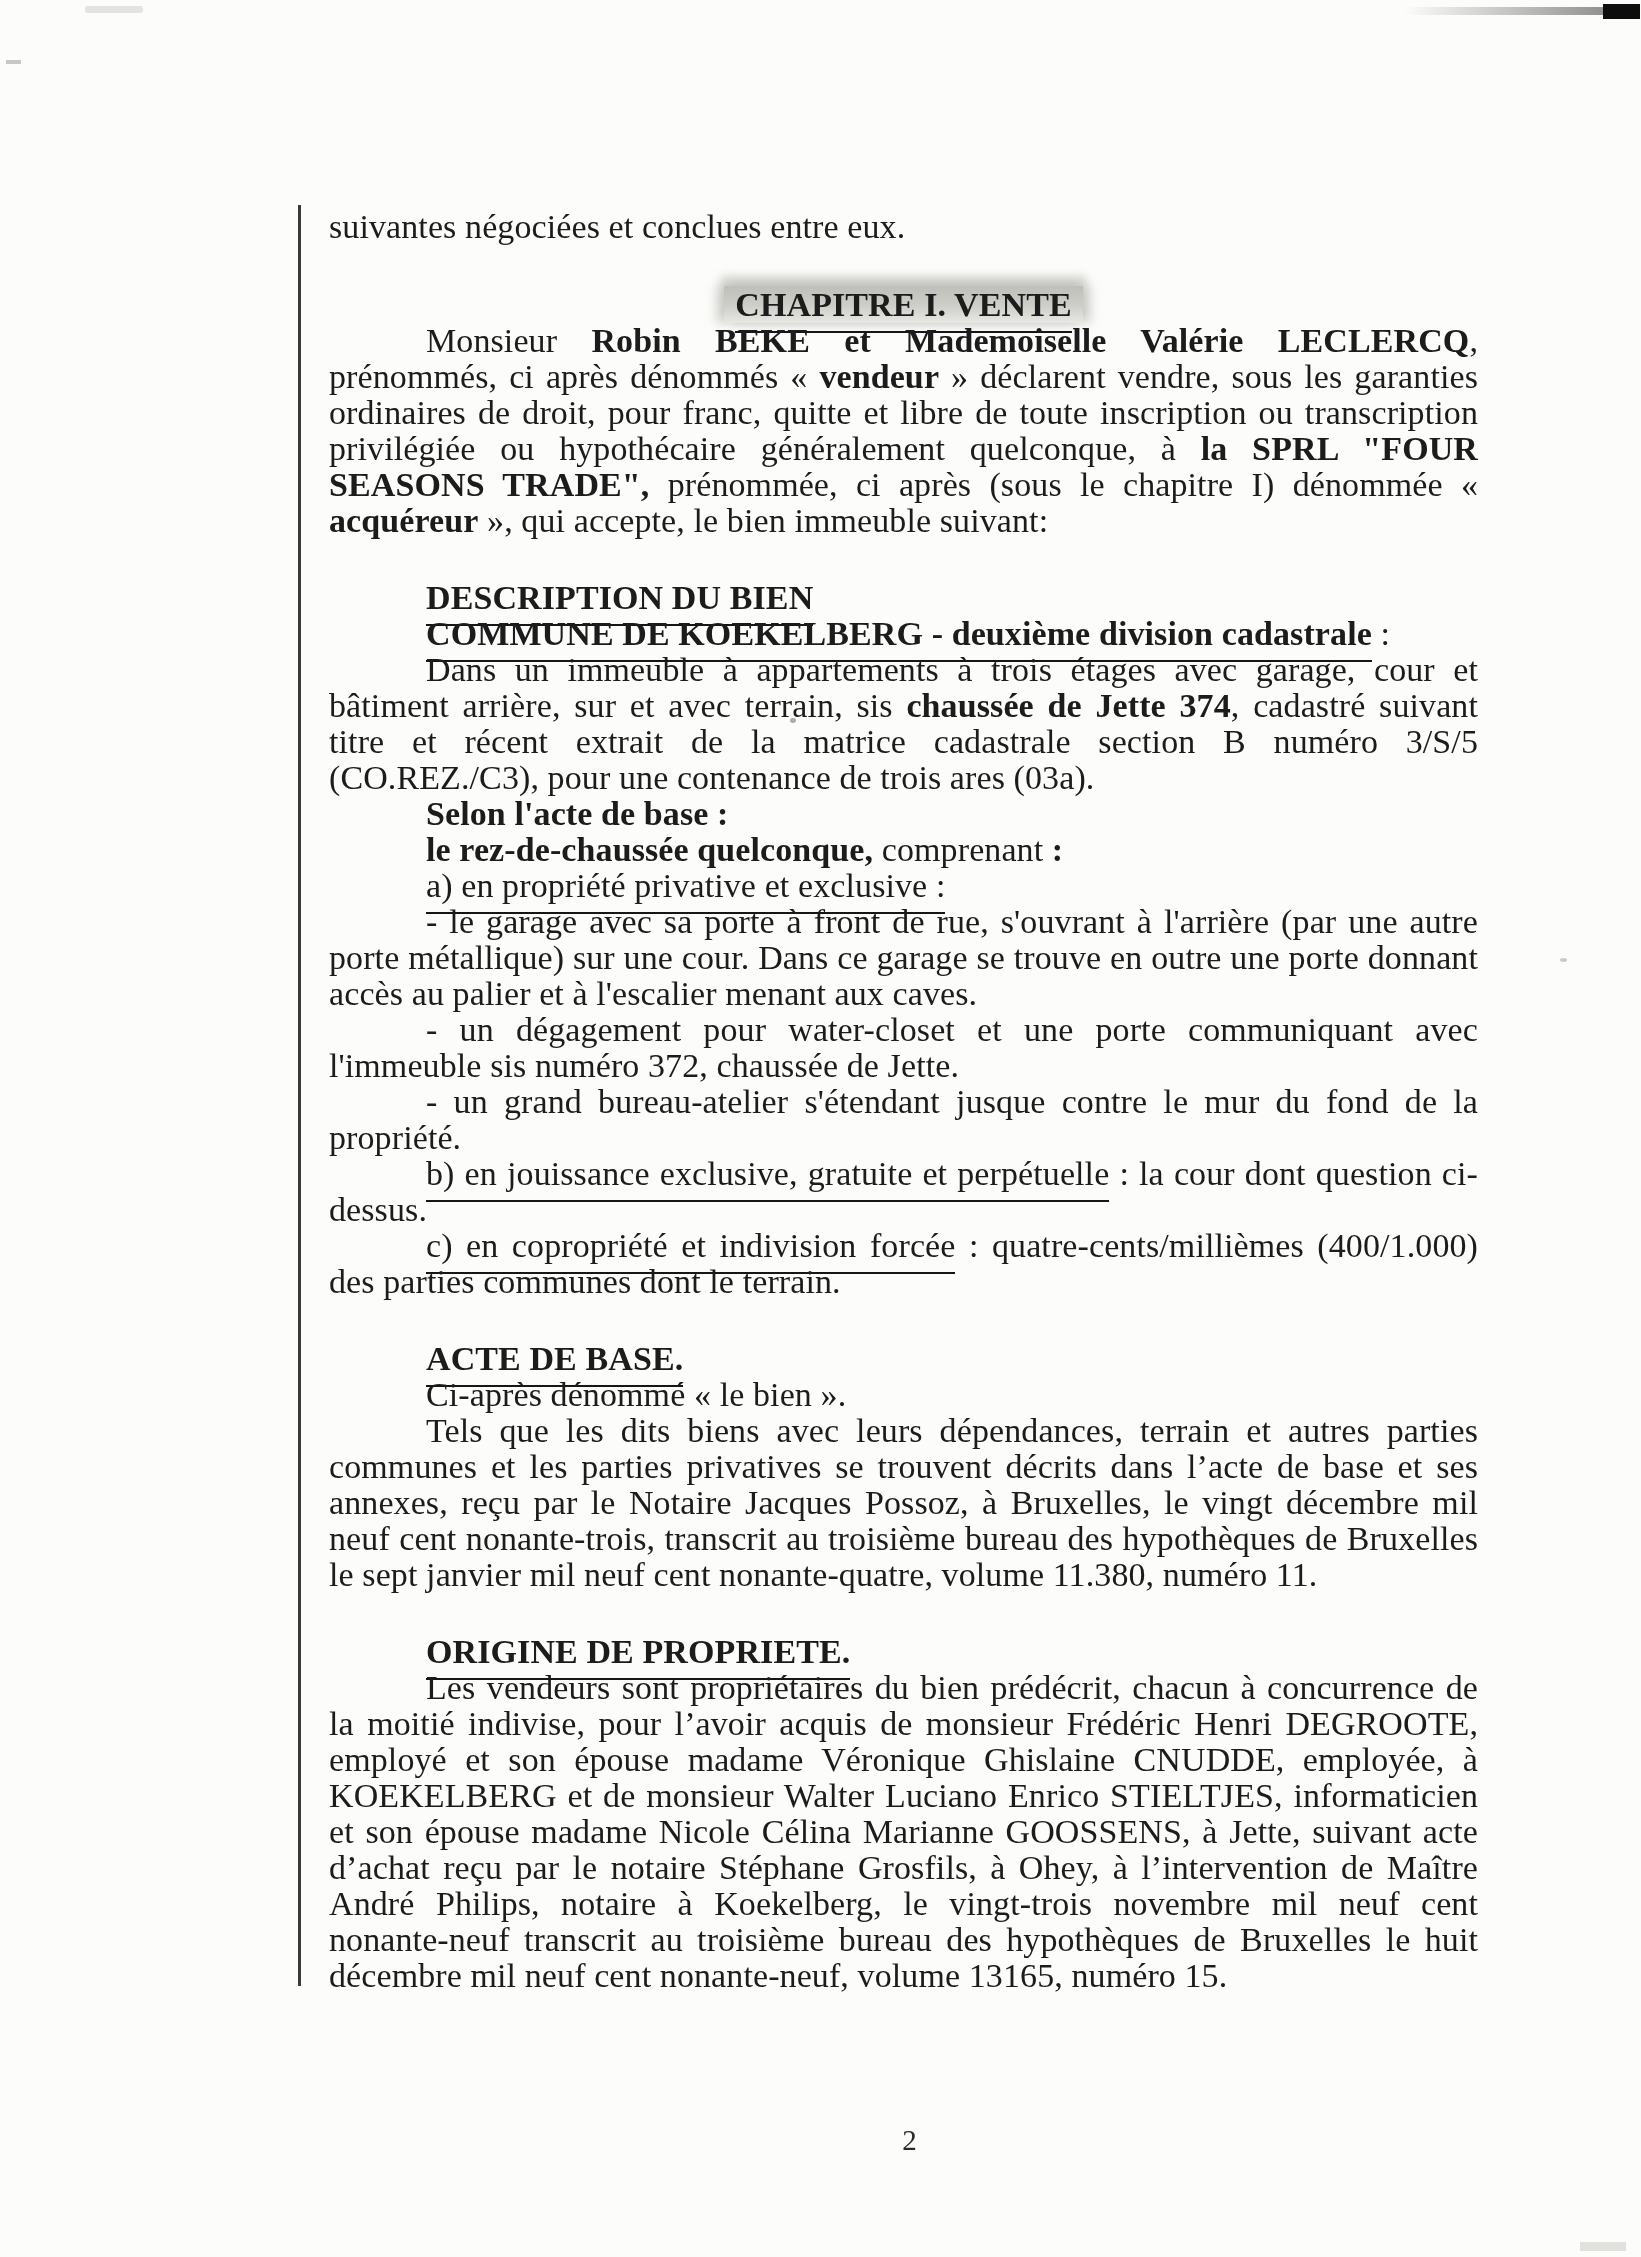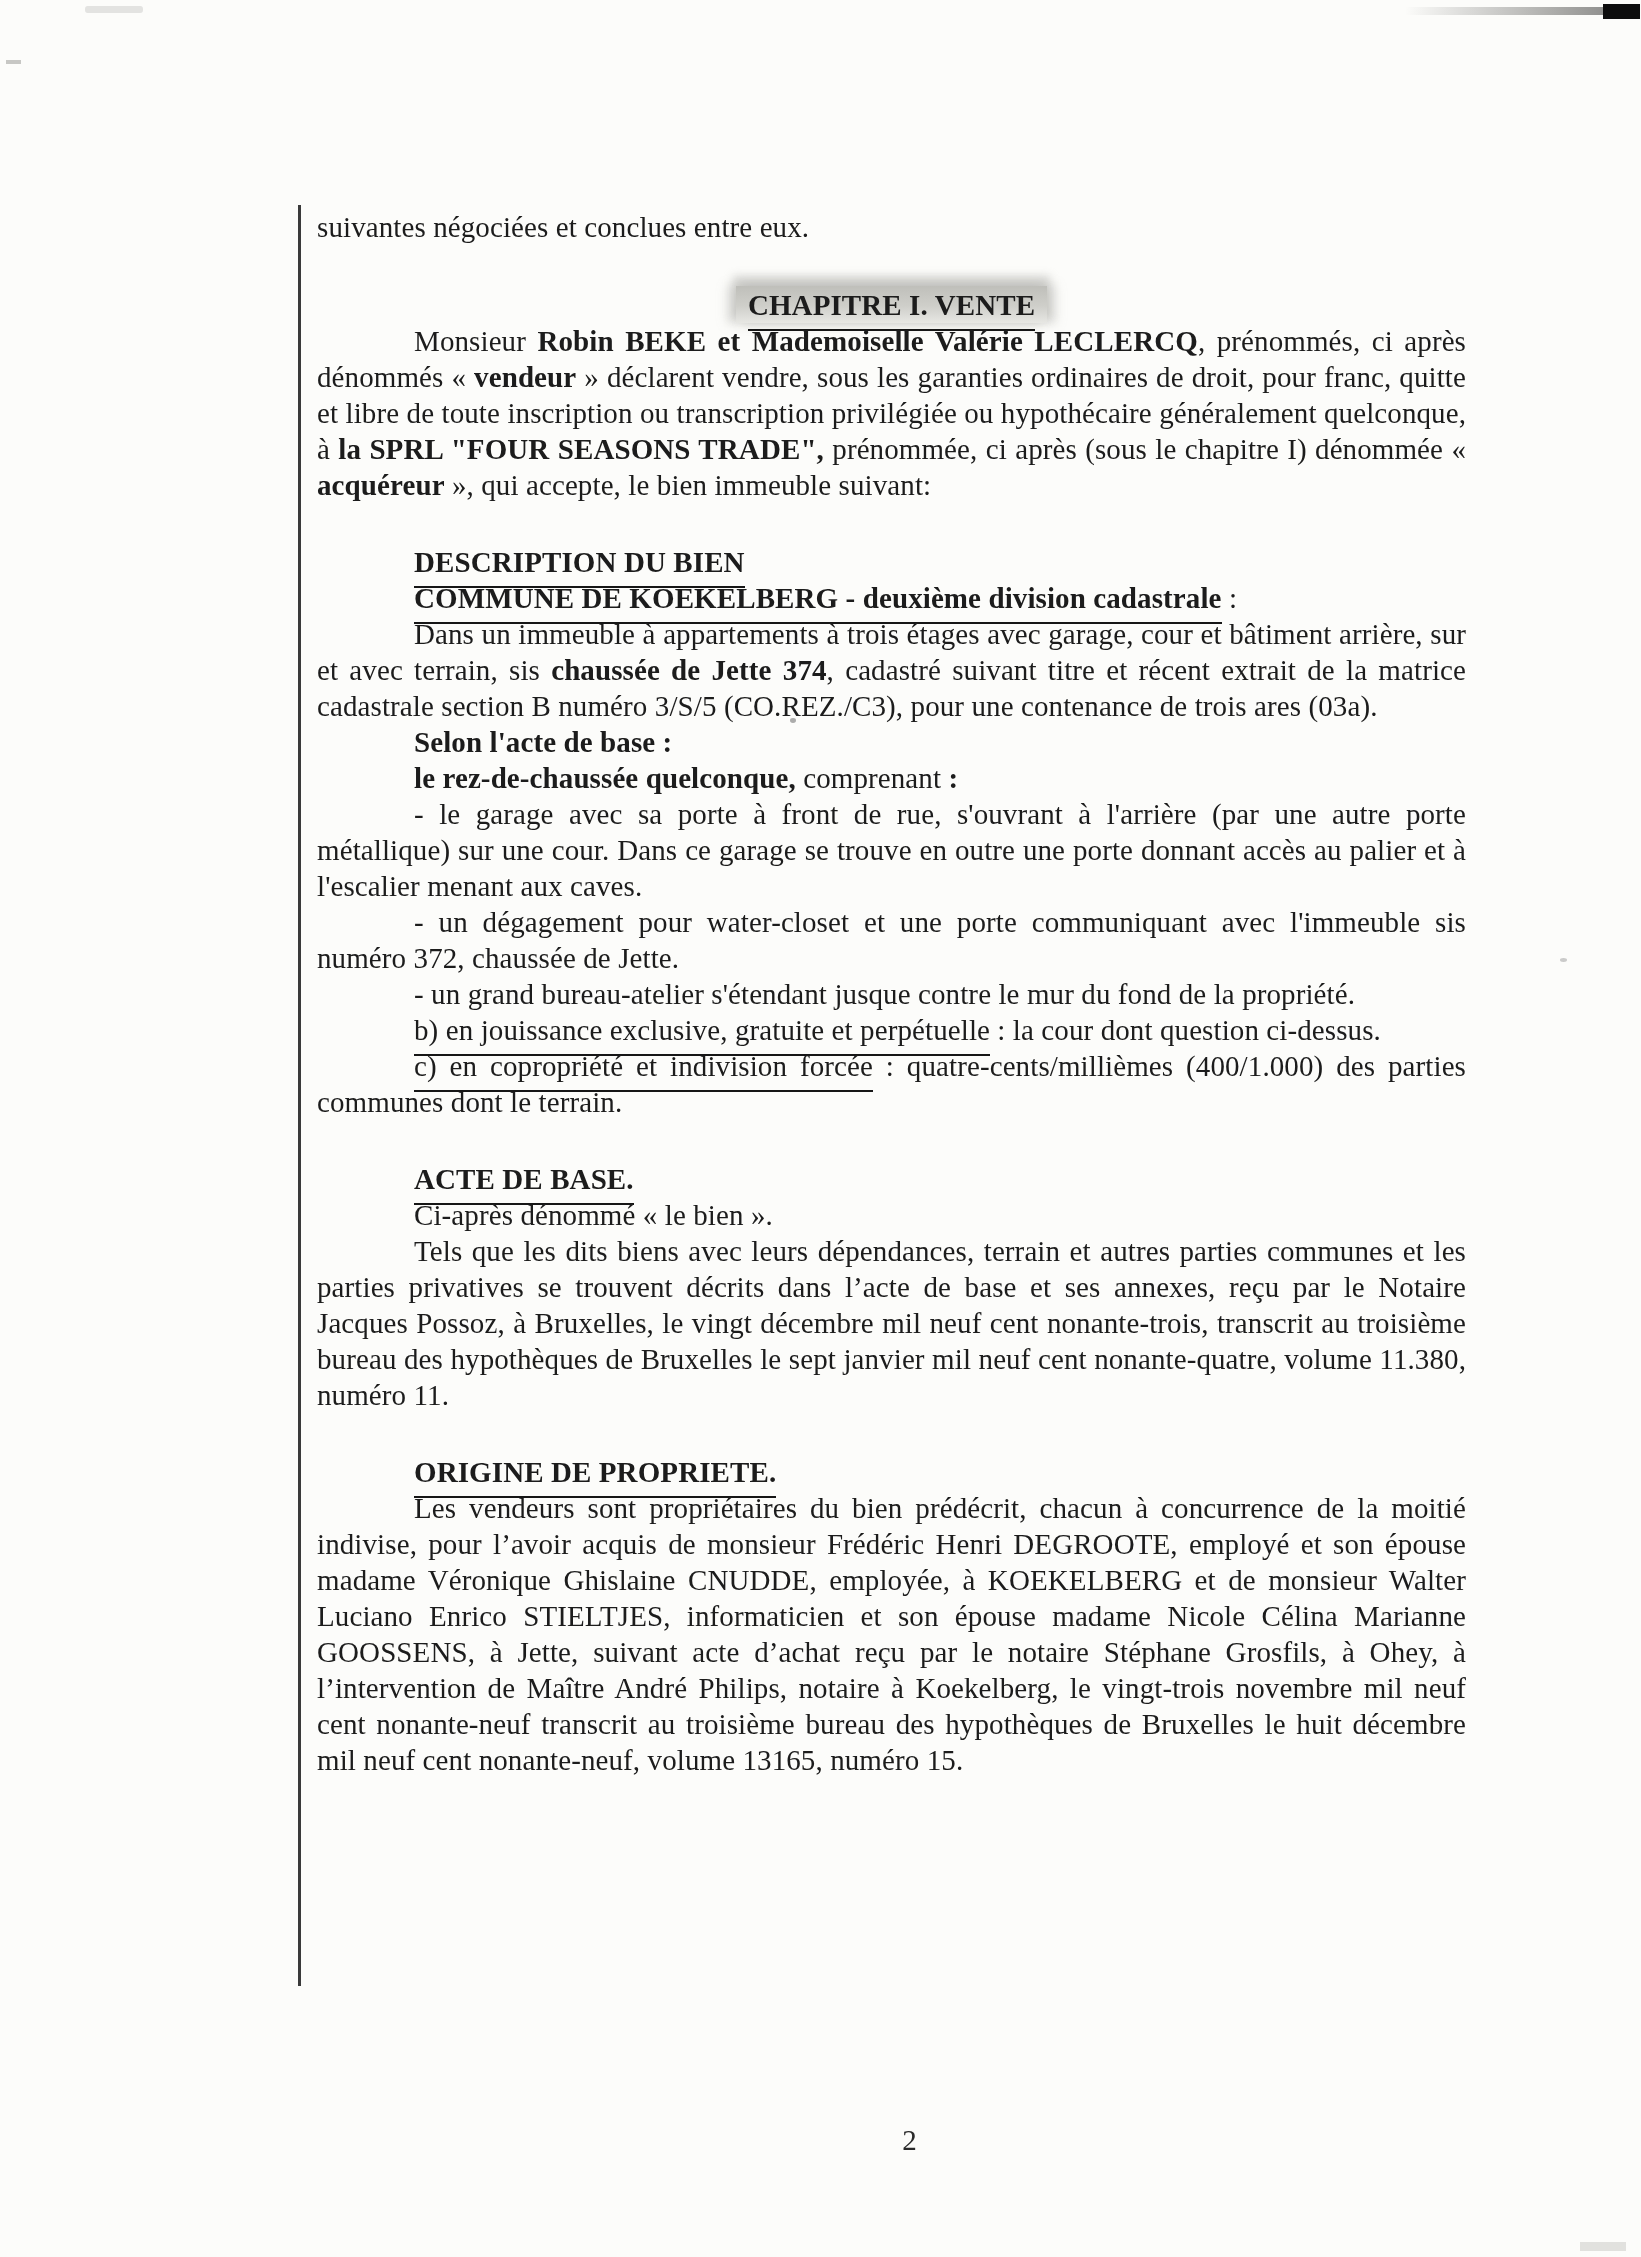--- a/index.html
+++ b/index.html
@@ -33,24 +33,24 @@
       background: linear-gradient(to right, rgba(130,130,128,0), rgba(110,110,108,.75)); }
   .artifact.top-smudge   { left: 85px; top: 5.8px; width: 58px; height: 6.8px; background: #b5b5b2; opacity: .35; border-radius: 2.9px; }
   .artifact.left-dash    { left: 5.8px; top: 60px; width: 15.4px; height: 3.9px; background: #9a9a98; opacity: .55; }
   .artifact.dot-1        { left: 790px; top: 718px; width: 5.8px; height: 4.8px; background: #777; opacity: .6; border-radius: 50%; }
   .artifact.dot-2        { left: 1560px; top: 958px; width: 6.8px; height: 3.9px; background: #999; opacity: .5; border-radius: 50%; }
   .artifact.bottom-smudge{ left: 1580px; top: 2242px; width: 46px; height: 8.7px; background: #cfcfcc; opacity: .6; }
 
   
   .doc-body {
     position: absolute;
-    left: 317px;
+    left: 329px;
     top: 209px;
     width: 1149px;
-    font-size: 29px;
+    font-size: 34px;
     line-height: 36px;
     text-align: justify;
     letter-spacing: 0.1px;
   }
   .block { text-align: justify; }
   .block.indent { text-indent: 97px; }
   .block.h { text-align: left; text-indent: 97px; font-family: Liberation Serif, serif; }
   .block.h-center { text-align: center; text-indent: 0; }
   .block.gap { margin-top: 41px; }
   .b { font-weight: bold; }
@@ -87,20 +87,21 @@
 
   <div class="doc-body">
       <div class="block p"><span>suivantes négociées et conclues entre eux.</span></div>
       <div class="block h-center gap"><span class="highlight"><span class="b u">CHAPITRE I. VENTE</span></span></div>
       <div class="block p indent"><span>Monsieur </span><span class="b">Robin BEKE et Mademoiselle Valérie LECLERCQ</span><span>, prénommés, ci après dénommés « </span><span class="b">vendeur</span><span> » déclarent vendre, sous les garanties ordinaires de droit, pour franc, quitte et libre de toute inscription ou transcription privilégiée ou hypothécaire généralement quelconque, à </span><span class="b">la SPRL "FOUR SEASONS TRADE",</span><span> prénommée, ci après (sous le chapitre I) dénommée « </span><span class="b">acquéreur</span><span> », qui accepte, le bien immeuble suivant:</span></div>
       <div class="block h gap"><span class="b u">DESCRIPTION DU BIEN</span></div>
       <div class="block h"><span class="b u">COMMUNE DE KOEKELBERG - deuxième division cadastrale</span><span> :</span></div>
       <div class="block p indent"><span>Dans un immeuble à appartements à trois étages avec garage, cour et bâtiment arrière, sur et avec terrain, sis </span><span class="b">chaussée de Jette 374</span><span>, cadastré suivant titre et récent extrait de la matrice cadastrale section B numéro 3/S/5 (CO.REZ./C3), pour une contenance de trois ares (03a).</span></div>
       <div class="block h"><span class="b">Selon l'acte de base :</span></div>
       <div class="block h"><span class="b">le rez-de-chaussée quelconque,</span><span> comprenant </span><span class="b">:</span></div>
+      <div class="block h"><span class="u">a) en propriété privative et exclusive :</span></div>
       <div class="block p indent"><span>- le garage avec sa porte à front de rue, s'ouvrant à l'arrière (par une autre porte métallique) sur une cour. Dans ce garage se trouve en outre une porte donnant accès au palier et à l'escalier menant aux caves.</span></div>
       <div class="block p indent"><span>- un dégagement pour water-closet et une porte communiquant avec l'immeuble sis numéro 372, chaussée de Jette.</span></div>
       <div class="block p indent"><span>- un grand bureau-atelier s'étendant jusque contre le mur du fond de la propriété.</span></div>
       <div class="block p indent"><span class="u">b) en jouissance exclusive, gratuite et perpétuelle</span><span> : la cour dont question ci-dessus.</span></div>
       <div class="block p indent"><span class="u">c) en copropriété et indivision forcée</span><span> : quatre-cents/millièmes (400/1.000) des parties communes dont le terrain.</span></div>
       <div class="block h gap"><span class="b u">ACTE DE BASE.</span></div>
       <div class="block p indent"><span>Ci-après dénommé « le bien ».</span></div>
       <div class="block p indent"><span>Tels que les dits biens avec leurs dépendances, terrain et autres parties communes et les parties privatives se trouvent décrits dans l’acte de base et ses annexes, reçu par le Notaire Jacques Possoz, à Bruxelles, le vingt décembre mil neuf cent nonante-trois, transcrit au troisième bureau des hypothèques de Bruxelles le sept janvier mil neuf cent nonante-quatre, volume 11.380, numéro 11.</span></div>
       <div class="block h gap"><span class="b u">ORIGINE DE PROPRIETE.</span></div>
       <div class="block p indent"><span>Les vendeurs sont propriétaires du bien prédécrit, chacun à concurrence de la moitié indivise, pour l’avoir acquis de monsieur Frédéric Henri DEGROOTE, employé et son épouse madame Véronique Ghislaine CNUDDE, employée, à KOEKELBERG et de monsieur Walter Luciano Enrico STIELTJES, informaticien et son épouse madame Nicole Célina Marianne GOOSSENS, à Jette, suivant acte d’achat reçu par le notaire Stéphane Grosfils, à Ohey, à l’intervention de Maître André Philips, notaire à Koekelberg, le vingt-trois novembre mil neuf cent nonante-neuf transcrit au troisième bureau des hypothèques de Bruxelles le huit décembre mil neuf cent nonante-neuf, volume 13165, numéro 15.</span></div>

